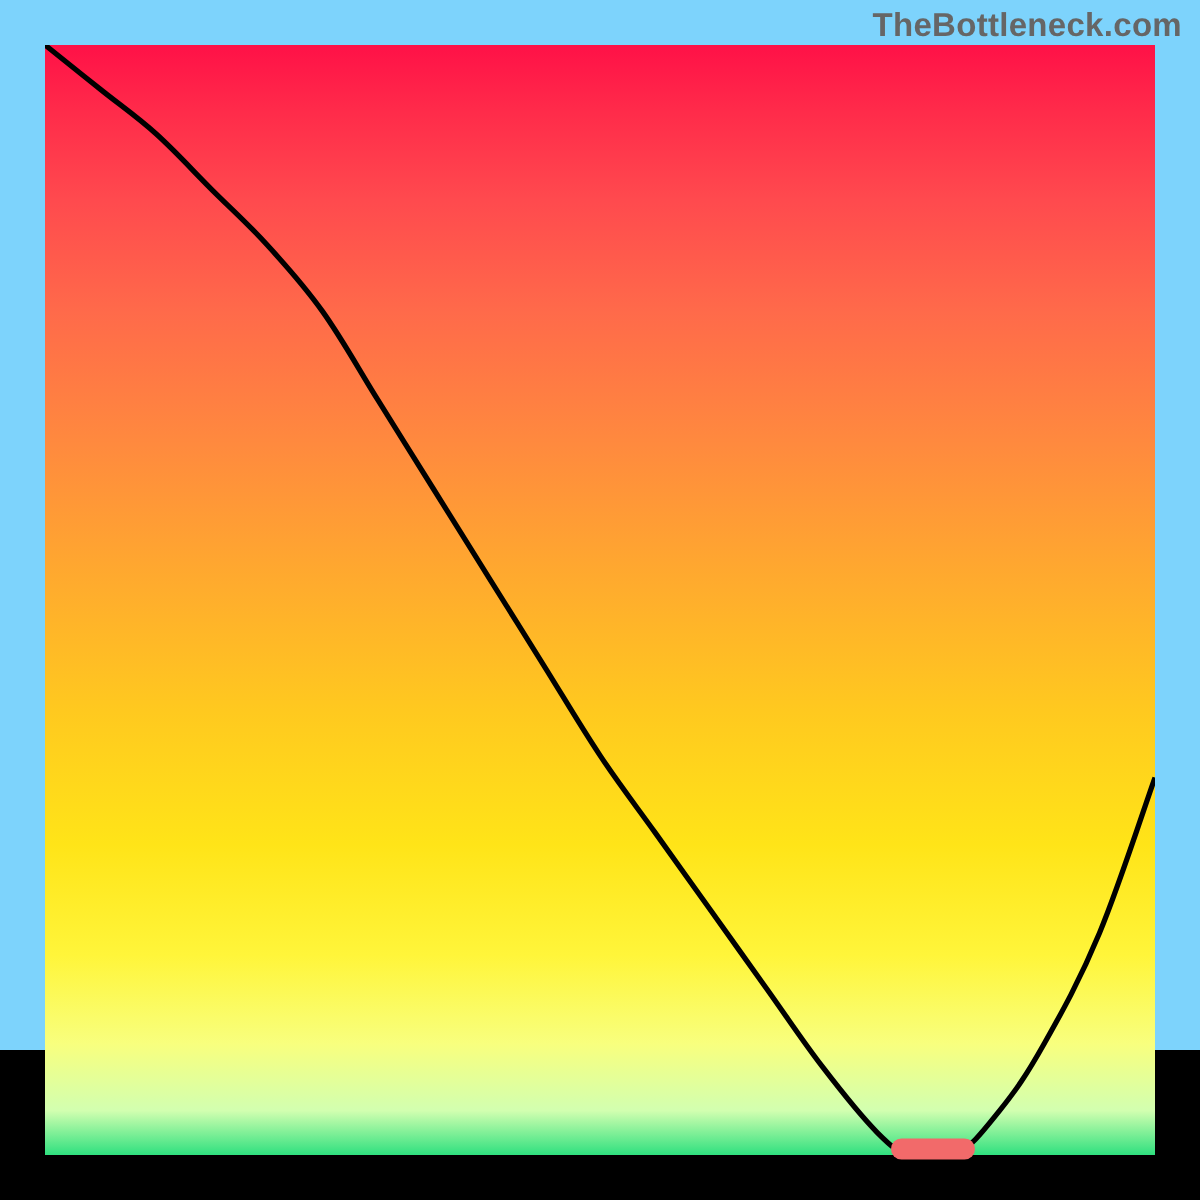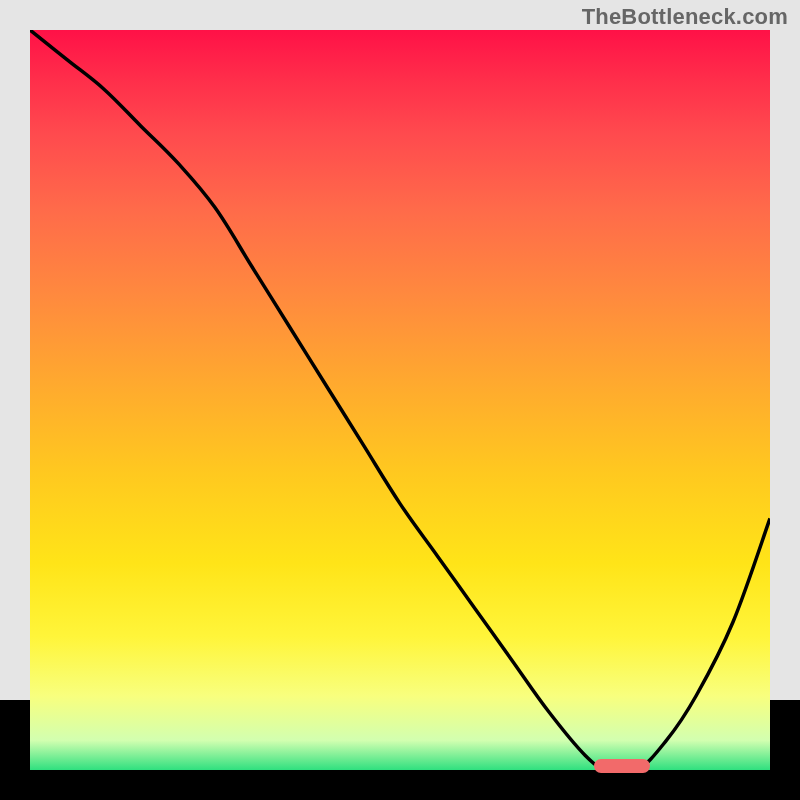--- a/index.html
+++ b/index.html
@@ -8,21 +8,21 @@
     width: 800px;
     height: 800px;
     background: #000;
     font-family: Arial, Helvetica, sans-serif;
     overflow: hidden;
   }
   .frame {
     position: relative;
     width: 800px;
     height: 700px;
-    background: #e5e5e5;
+    background: #7dd3fc;
   }
   .watermark {
     position: absolute;
     top: 4px;
     right: 12px;
     color: #666;
     font-size: 22px;
     font-weight: 600;
     letter-spacing: 0.2px;
   }

